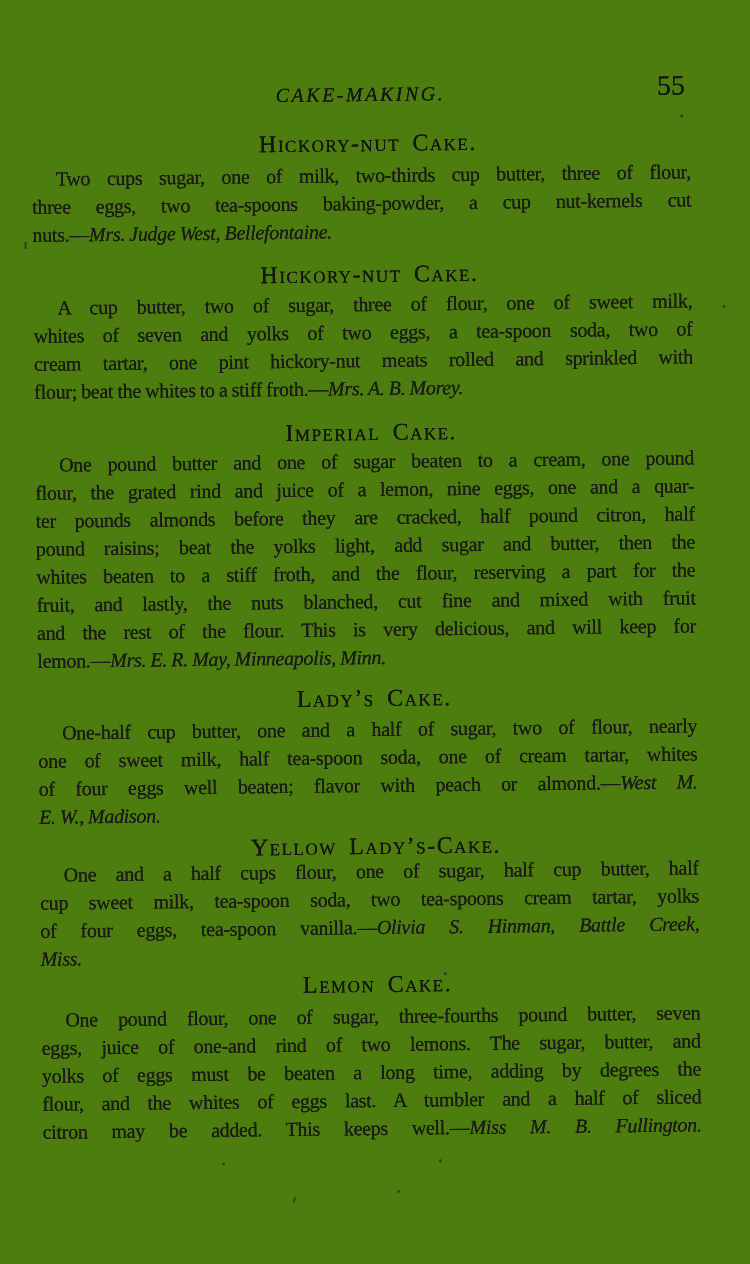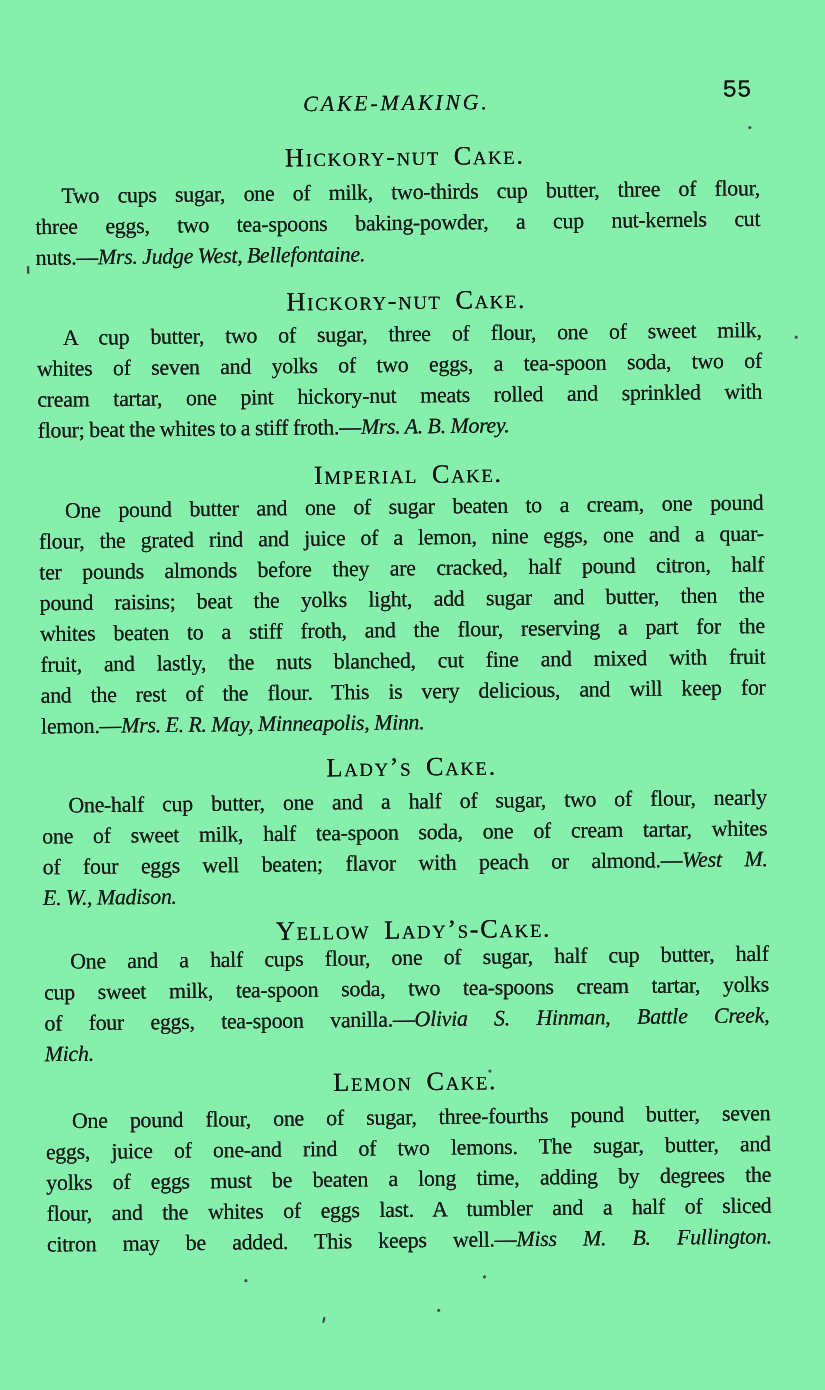--- a/index.html
+++ b/index.html
@@ -4,21 +4,21 @@
 <style>
   html, body {
     margin: 0;
     padding: 0;
     background: #ffffff;
   }
   .page {
     position: relative;
     width: 750px;
     height: 1264px;
-    background: #86efac;
+    background: #4d7c0f;
     overflow: hidden;
     font-family: "Liberation Serif", "DejaVu Serif", serif;
     color: #1b1b1b;
   }
   .tilt {
     position: absolute;
     inset: 0;
     transform: rotate(-0.65deg);
     transform-origin: 375px 632px;
   }
@@ -31,24 +31,23 @@
     font-style: italic;
     font-size: 20px;
     letter-spacing: 2.5px;
     color: #161616;
     text-shadow: 0 0 0.3px rgba(0,0,0,.85);
   }
   .page-number {
     position: absolute;
     left: 663px;
     top: 73px;
-    font-size: 22px;
+    font-size: 28px;
     color: #161616;
     text-shadow: 0 0 0.3px rgba(0,0,0,.85);
-    font-family: Liberation Mono, monospace;
   }
   .heading {
     position: absolute;
     left: 37px;
     width: 659px;
     padding-left: 14px;
     box-sizing: border-box;
     text-align: center;
     font-variant: small-caps;
     font-size: 24px;
@@ -125,21 +124,21 @@
       <div class="line"><span class="rm">one of sweet milk, half tea-spoon soda, one of cream tartar, whites</span></div>
       <div class="line"><span class="rm">of four eggs well beaten; flavor with peach or almond.—</span><span class="it">West M.</span></div>
       <div class="line last"><span class="it">E. W., Madison.</span></div>
     </div>
 
     <div class="heading" style="top:832px">Yellow Lady’s-Cake.</div>
     <div class="para" style="top:857px">
       <div class="line first"><span class="rm">One and a half cups flour, one of sugar, half cup butter, half</span></div>
       <div class="line"><span class="rm">cup sweet milk, tea-spoon soda, two tea-spoons cream tartar, yolks</span></div>
       <div class="line"><span class="rm">of four eggs, tea-spoon vanilla.—</span><span class="it">Olivia S. Hinman, Battle Creek,</span></div>
-      <div class="line last"><span class="it">Mich.</span></div>
+      <div class="line last"><span class="it">Miss.</span></div>
     </div>
 
     <div class="heading" style="top:970px">Lemon Cake.</div>
     <div class="para" style="top:1002px">
       <div class="line first"><span class="rm">One pound flour, one of sugar, three-fourths pound butter, seven</span></div>
       <div class="line"><span class="rm">eggs, juice of one-and rind of two lemons. The sugar, butter, and</span></div>
       <div class="line"><span class="rm">yolks of eggs must be beaten a long time, adding by degrees the</span></div>
       <div class="line"><span class="rm">flour, and the whites of eggs last. A tumbler and a half of sliced</span></div>
       <div class="line"><span class="rm">citron may be added. This keeps well.—</span><span class="it">Miss M. B. Fullington.</span></div>
     </div>

